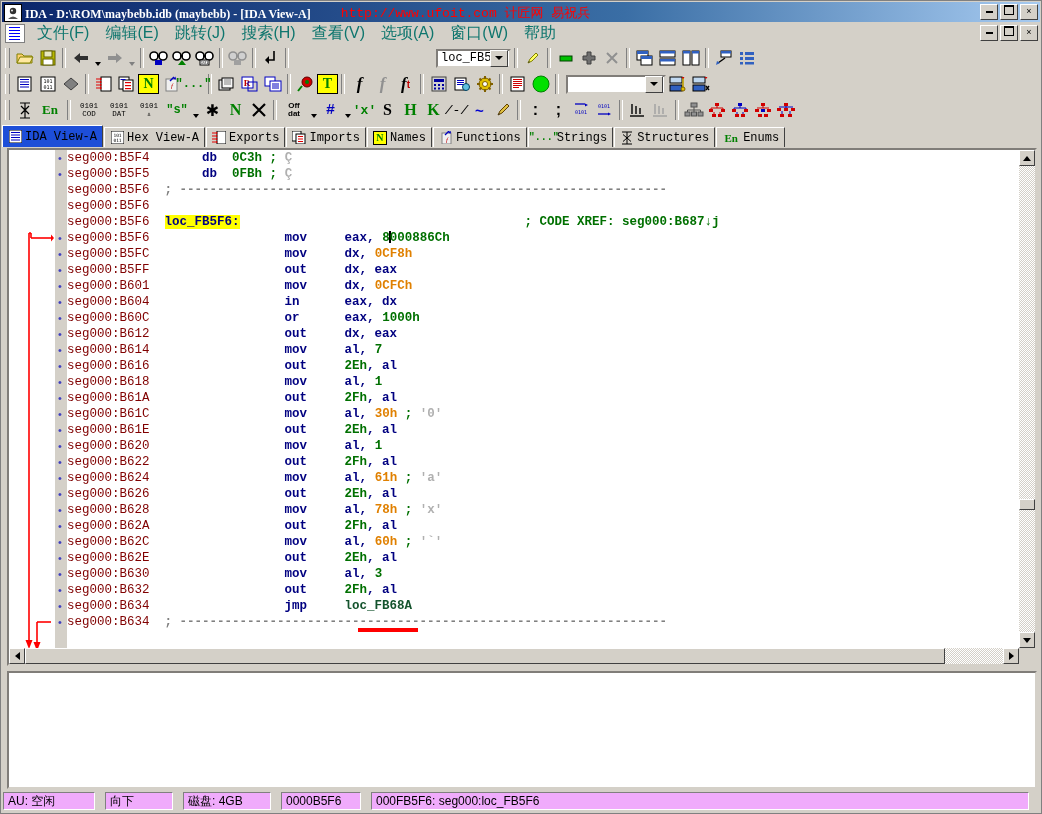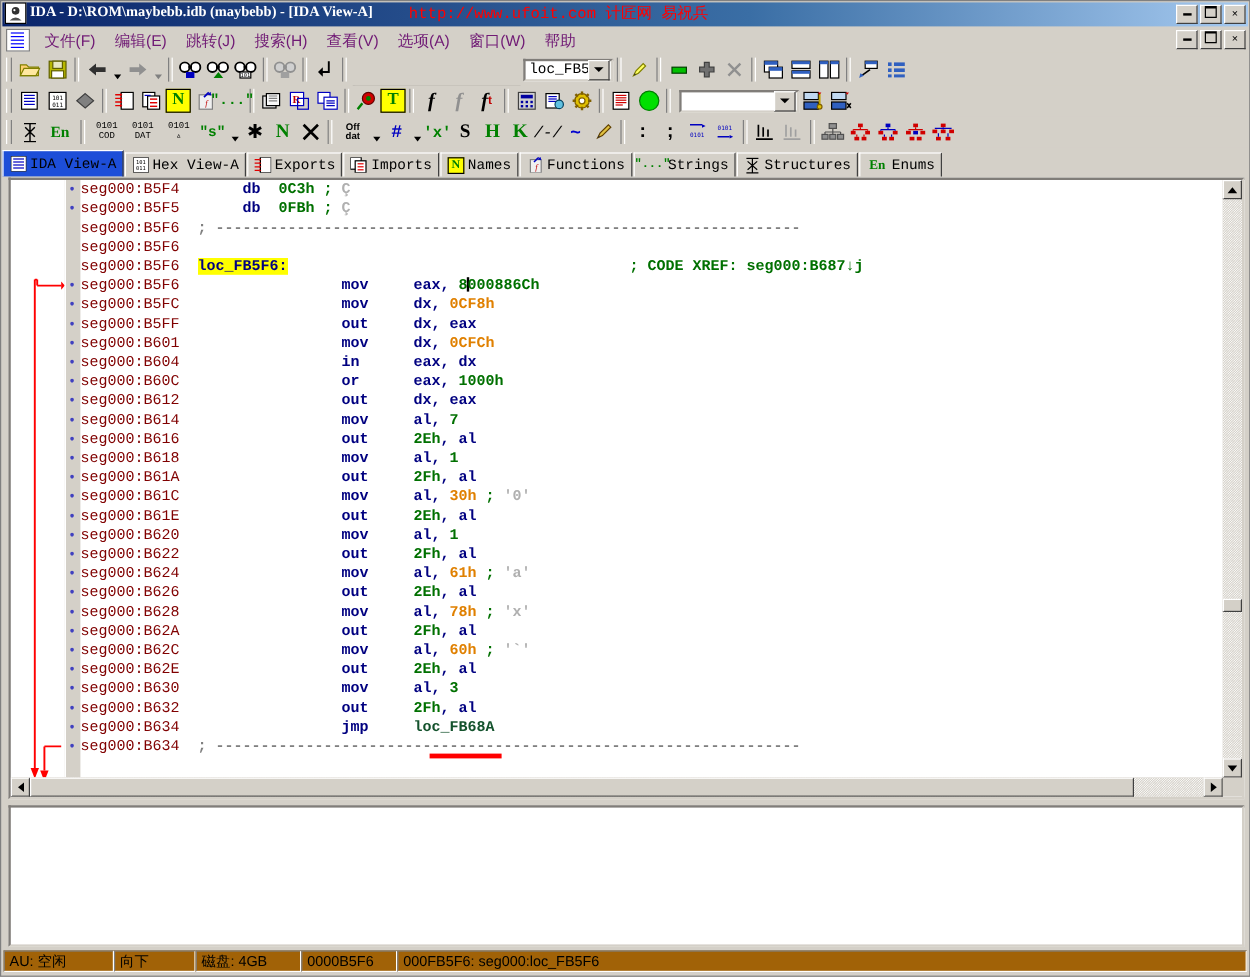--- a/index.html
+++ b/index.html
@@ -9,38 +9,38 @@
     font-family:"Liberation Sans","DejaVu Sans",sans-serif;
     font-size:12px;
     -webkit-font-smoothing:none;
   }
   .app{position:relative;width:1042px;height:814px;border:1px solid #808080;box-sizing:border-box;background:#d4d0c8;}
 
   
   .titlebar{
     position:absolute;left:1px;top:1px;width:1038px;height:20px;
     background:linear-gradient(to right,#0a246a 0%,#3a6ea5 60%,#a6caf0 100%);
-    display:flex;align-items:flex-start;
+    display:flex;align-items:flex-end;
   }
   .title-icon{width:16px;height:16px;margin-left:2px;margin-right:3px;background:#fff;border:1px solid #000;
     display:flex;align-items:center;justify-content:center;font-size:9px;overflow:hidden;}
   .title-text{color:#fff;font-weight:bold;font-size:12px;white-space:nowrap;
       font-family:"Liberation Serif","DejaVu Serif",serif;}
   .title-water{color:#ff0000;font-size:13px;white-space:nowrap;margin-left:30px;
       font-family:"Liberation Mono","DejaVu Sans Mono",monospace;}
   .title-btns{position:absolute;right:2px;top:2px;display:flex;gap:2px;}
   .tbtn{width:16px;height:14px;background:#d4d0c8;border:1px solid #fff;border-right-color:#404040;border-bottom-color:#404040;
     font-size:9px;line-height:12px;text-align:center;color:#000;font-family:"Liberation Sans",sans-serif;}
 
   
   .menubar{position:absolute;left:1px;top:22px;width:1038px;height:21px;background:#d4d0c8;display:flex;align-items:center;}
   .menu-doc-icon{width:18px;height:17px;margin:0 4px 0 3px;border:1px solid #808080;background:#fff;position:relative;}
   .menu-doc-icon:before{content:"";position:absolute;left:3px;top:2px;width:11px;height:1px;background:#00f;
      box-shadow:0 3px 0 #00f,0 6px 0 #00f,0 9px 0 #00f,0 12px 0 #00f;}
-  .menuitem{padding:2px 8px;font-size:13px;color:#701a75;white-space:nowrap;cursor:default;}
+  .menuitem{padding:2px 8px;font-size:16px;color:#0f766e;white-space:nowrap;cursor:default;}
   .menu-close{position:absolute;right:2px;top:2px;display:flex;gap:2px;}
 
   
   .tbrow{position:absolute;left:1px;width:1038px;height:26px;background:#d4d0c8;display:flex;align-items:center;}
   .tbrow1{top:44px;}
   .tbrow2{top:70px;}
   .tbrow3{top:96px;}
   .grip{width:3px;height:20px;border-left:1px solid #fff;border-right:1px solid #808080;margin:0 3px;flex:none;}
   .sep{width:2px;height:20px;border-left:1px solid #808080;border-right:1px solid #fff;margin:0 3px;flex:none;}
   .tbtn2{width:23px;height:22px;display:flex;align-items:center;justify-content:center;flex:none;font-size:11px;position:relative;}
@@ -104,21 +104,21 @@
   .tri.dn{border-left:4px solid transparent;border-right:4px solid transparent;border-top:5px solid #000;}
   .tri.lt{border-top:4px solid transparent;border-bottom:4px solid transparent;border-right:5px solid #000;}
   .tri.rt{border-top:4px solid transparent;border-bottom:4px solid transparent;border-left:5px solid #000;}
 
   
   .outpane{position:absolute;left:6px;top:670px;width:1030px;height:118px;background:#fff;border:2px inset #d4d0c8;box-sizing:border-box;}
 
   
   .statusbar{position:absolute;left:2px;bottom:2px;width:1036px;height:20px;display:flex;align-items:center;}
   .scell{height:18px;border:1px solid #808080;border-right-color:#fff;border-bottom-color:#fff;
-     background:#a16207;display:flex;align-items:center;padding:0 4px;font-size:12px;margin-right:0;box-sizing:border-box;white-space:nowrap;}
+     background:#f0abfc;display:flex;align-items:center;padding:0 4px;font-size:12px;margin-right:10px;box-sizing:border-box;white-space:nowrap;}
   .green{color:#008000;font-weight:bold;}
   .blue{color:#0000c0;font-weight:bold;}
   .blk{color:#000;font-weight:bold;}
 </style>
 </head>
 <body>
 
 <div class="app">
 
   <div class="titlebar">

